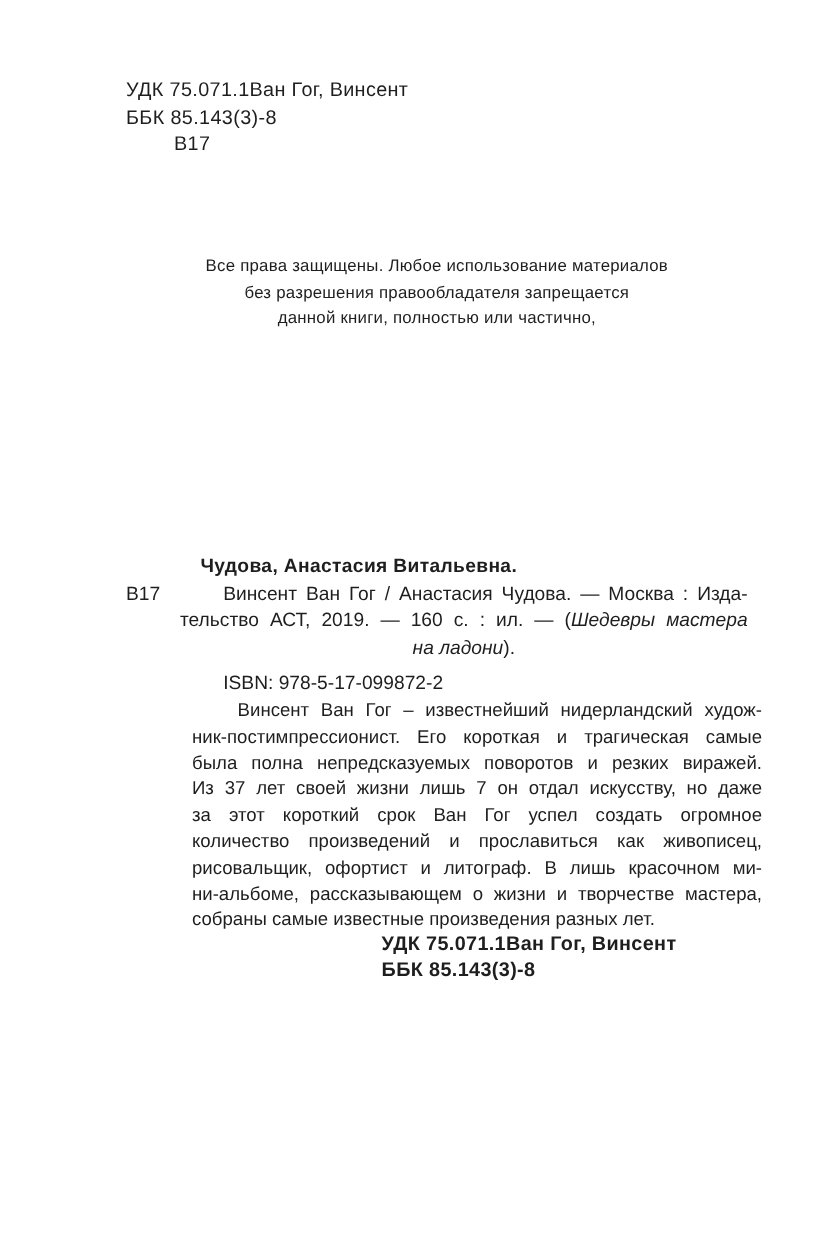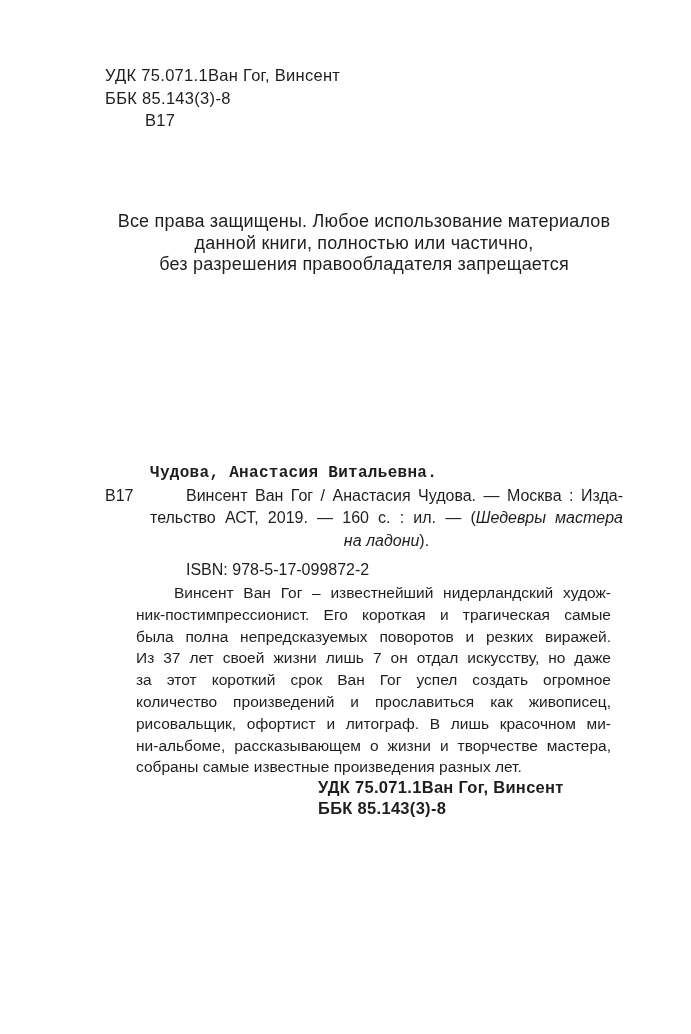--- a/index.html
+++ b/index.html
@@ -18,40 +18,40 @@
   .top-block {
     left: 105px; top: 64px;
     font-size: 16.5px; line-height: 22.5px; letter-spacing: 0.3px;
   }
   .top-block .code-indent { margin-left: 40px; }
 
   
   .rights {
     left: 105px; top: 211px; width: 518px;
     text-align: center;
-    font-size: 18px; line-height: 21.7px; letter-spacing: 0.2px;
+    font-size: 14px; line-height: 21.7px; letter-spacing: 0.2px;
   }
 
   
   .biblio {
     left: 105px; top: 462px; width: 518px;
     font-size: 16px; line-height: 22.5px;
   }
-  .biblio .author { margin-left: 45px; font-weight: bold; letter-spacing: 0.3px; font-family: Liberation Mono, monospace; }
+  .biblio .author { margin-left: 62px; font-weight: bold; letter-spacing: 0.3px; }
   .biblio .eline { margin-left: 45px; text-align: center; }
   .biblio .rel { position: relative; text-indent: 36px; }
   .biblio .margin-code { position: absolute; left: -45px; top: 0; text-indent: 0; }
   .biblio .isbn { margin-left: 45px; text-indent: 36px; margin-top: 7px; }
   .it { font-style: italic; }
 
   .jline { text-align: justify; text-align-last: justify; }
 
   
   .annotation {
-    left: 136px; top: 582px; width: 475px;
+    left: 160px; top: 582px; width: 475px;
     font-size: 15.5px; line-height: 21.8px;
   }
   .annotation .first { text-indent: 38px; }
 
   
   .bottom-udk {
     left: 318px; top: 777px;
     font-weight: bold;
     font-size: 16.5px; line-height: 20.5px; letter-spacing: 0.3px;
   }
@@ -70,22 +70,22 @@
 <div class="page">
 
   <div class="block top-block">
     <div>УДК 75.071.1Ван Гог, Винсент</div>
     <div>ББК 85.143(3)-8</div>
     <div class="code-indent">В17</div>
   </div>
 
   <div class="block rights">
     <div>Все права защищены. Любое использование материалов</div>
+    <div>без разрешения правообладателя запрещается</div>
     <div>данной книги, полностью или частично,</div>
-    <div>без разрешения правообладателя запрещается</div>
   </div>
 
   <div class="block biblio">
     <div class="author">Чудова, Анастасия Витальевна.</div>
     <div class="eline rel jline">
       <span class="margin-code">В17</span><span>Винсент Ван Гог / Анастасия Чудова. — Москва : Изда-</span>
     </div>
     <div class="eline jline">
       <span>тельство АСТ, 2019. — 160 с. : ил. — (</span><span class="it">Шедевры мастера</span>
     </div>

